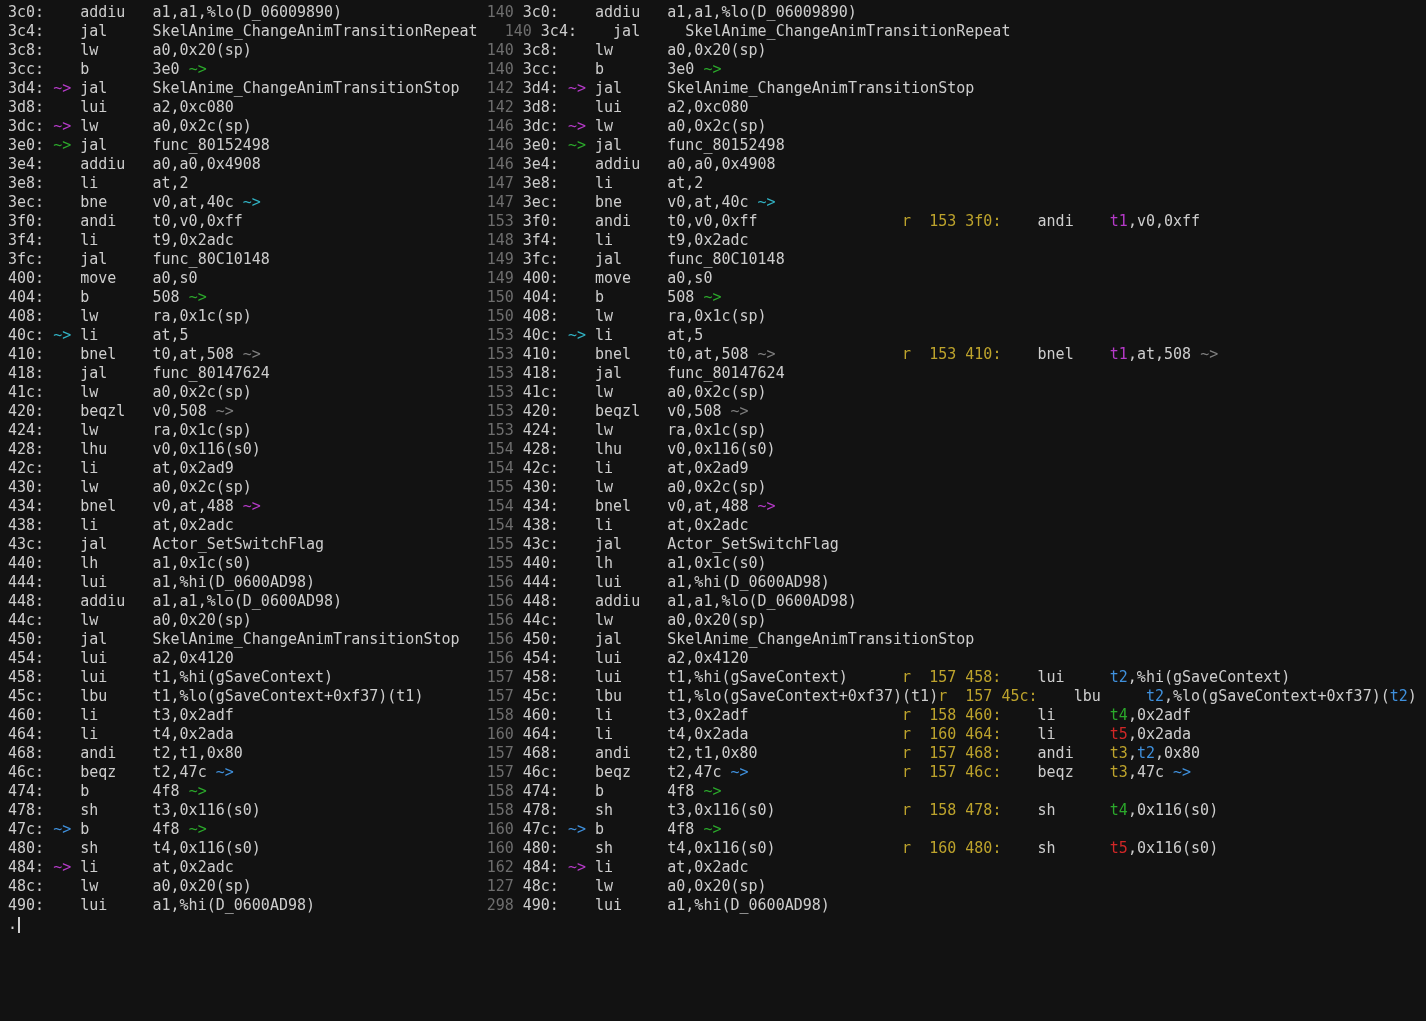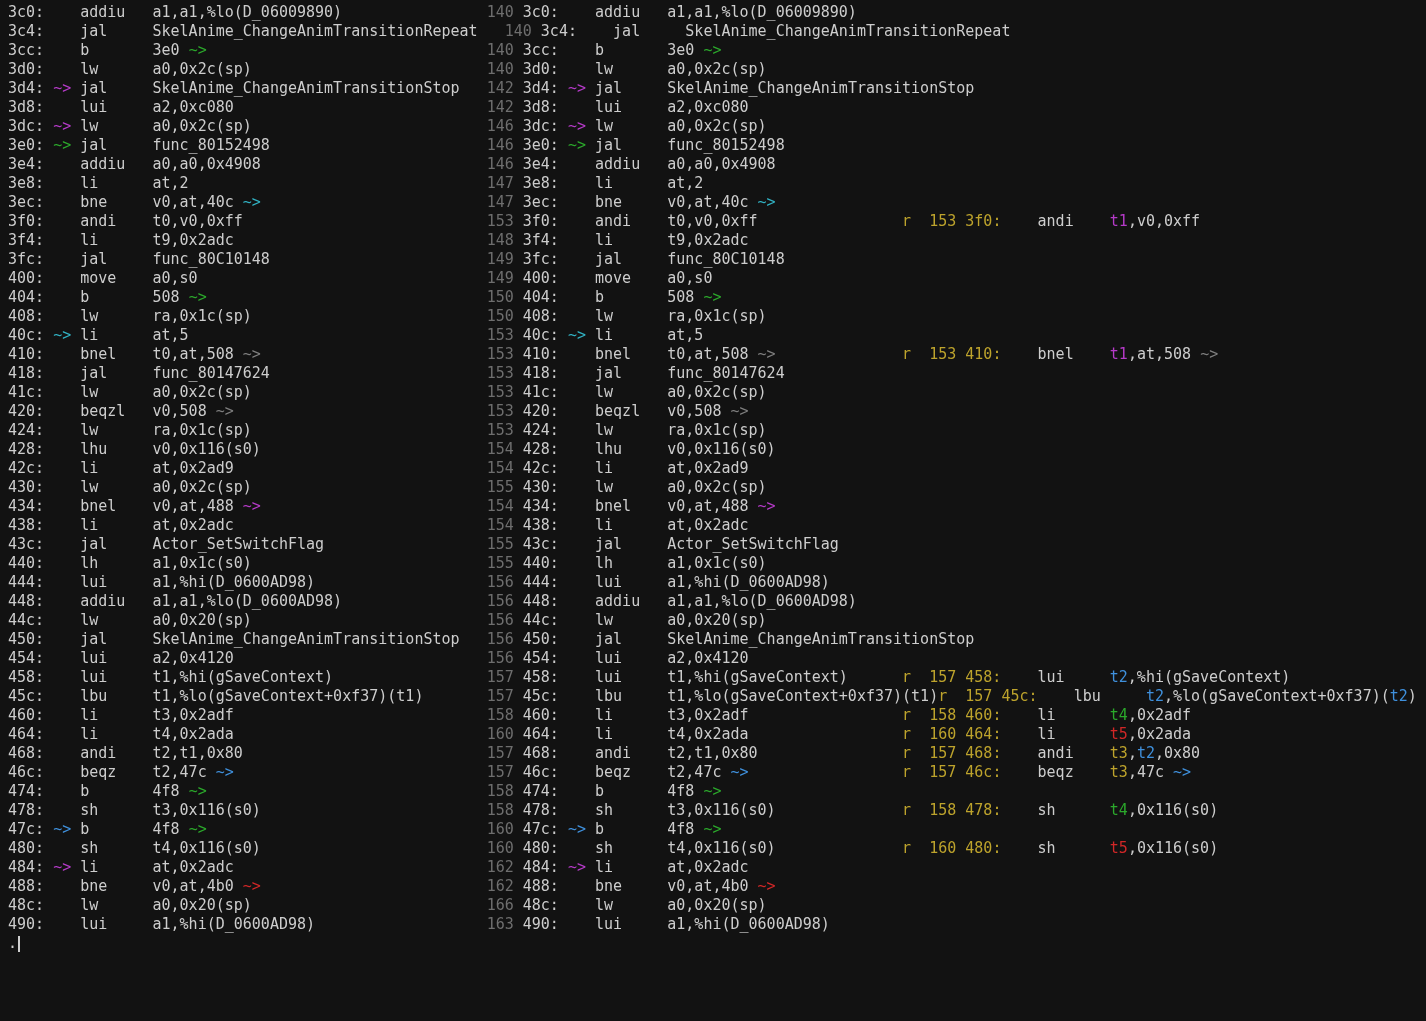--- a/index.html
+++ b/index.html
@@ -21,22 +21,22 @@
     background:#cfcfcf;vertical-align:text-bottom;margin-left:1px;
   }
 </style>
 </head>
 <body>
 
 <div class="terminal">
   <div id="asm-output">
       <div class="row"><span style="color: rgb(205, 205, 205);">3c0:    addiu   a1,a1,%lo(D_06009890)</span><span>                </span><span style="color: rgb(110, 110, 110);">140</span><span style="color: rgb(205, 205, 205);"> 3c0:    addiu   a1,a1,%lo(D_06009890)</span></div>
       <div class="row"><span style="color: rgb(205, 205, 205);">3c4:    jal     SkelAnime_ChangeAnimTransitionRepeat</span><span>   </span><span style="color: rgb(110, 110, 110);">140</span><span style="color: rgb(205, 205, 205);"> 3c4:    jal     SkelAnime_ChangeAnimTransitionRepeat</span></div>
+      <div class="row"><span style="color: rgb(205, 205, 205);">3c8:    lw      a0,0x20(sp)</span><span>                          </span><span style="color: rgb(110, 110, 110);">140</span><span style="color: rgb(205, 205, 205);"> 3c8:    lw      a0,0x20(sp)</span></div>
       <div class="row"><span style="color: rgb(205, 205, 205);">3cc:    b       3e0 </span><span style="color: rgb(43, 168, 43);">~&gt;</span><span>                               </span><span style="color: rgb(110, 110, 110);">140</span><span style="color: rgb(205, 205, 205);"> 3cc:    b       3e0 </span><span style="color: rgb(43, 168, 43);">~&gt;</span></div>
-      <div class="row"><span style="color: rgb(205, 205, 205);">3d0:    lw      a0,0x2c(sp)</span><span>                          </span><span style="color: rgb(110, 110, 110);">140</span><span style="color: rgb(205, 205, 205);"> 3d0:    lw      a0,0x2c(sp)</span></div>
       <div class="row"><span style="color: rgb(205, 205, 205);">3d4: </span><span style="color: rgb(181, 58, 200);">~&gt;</span><span style="color: rgb(205, 205, 205);"> jal     SkelAnime_ChangeAnimTransitionStop</span><span>   </span><span style="color: rgb(110, 110, 110);">142</span><span style="color: rgb(205, 205, 205);"> 3d4: </span><span style="color: rgb(181, 58, 200);">~&gt;</span><span style="color: rgb(205, 205, 205);"> jal     SkelAnime_ChangeAnimTransitionStop</span></div>
       <div class="row"><span style="color: rgb(205, 205, 205);">3d8:    lui     a2,0xc080</span><span>                            </span><span style="color: rgb(110, 110, 110);">142</span><span style="color: rgb(205, 205, 205);"> 3d8:    lui     a2,0xc080</span></div>
       <div class="row"><span style="color: rgb(205, 205, 205);">3dc: </span><span style="color: rgb(181, 58, 200);">~&gt;</span><span style="color: rgb(205, 205, 205);"> lw      a0,0x2c(sp)</span><span>                          </span><span style="color: rgb(110, 110, 110);">146</span><span style="color: rgb(205, 205, 205);"> 3dc: </span><span style="color: rgb(181, 58, 200);">~&gt;</span><span style="color: rgb(205, 205, 205);"> lw      a0,0x2c(sp)</span></div>
       <div class="row"><span style="color: rgb(205, 205, 205);">3e0: </span><span style="color: rgb(43, 168, 43);">~&gt;</span><span style="color: rgb(205, 205, 205);"> jal     func_80152498</span><span>                        </span><span style="color: rgb(110, 110, 110);">146</span><span style="color: rgb(205, 205, 205);"> 3e0: </span><span style="color: rgb(43, 168, 43);">~&gt;</span><span style="color: rgb(205, 205, 205);"> jal     func_80152498</span></div>
       <div class="row"><span style="color: rgb(205, 205, 205);">3e4:    addiu   a0,a0,0x4908</span><span>                         </span><span style="color: rgb(110, 110, 110);">146</span><span style="color: rgb(205, 205, 205);"> 3e4:    addiu   a0,a0,0x4908</span></div>
       <div class="row"><span style="color: rgb(205, 205, 205);">3e8:    li      at,2</span><span>                                 </span><span style="color: rgb(110, 110, 110);">147</span><span style="color: rgb(205, 205, 205);"> 3e8:    li      at,2</span></div>
       <div class="row"><span style="color: rgb(205, 205, 205);">3ec:    bne     v0,at,40c </span><span style="color: rgb(49, 177, 194);">~&gt;</span><span>                         </span><span style="color: rgb(110, 110, 110);">147</span><span style="color: rgb(205, 205, 205);"> 3ec:    bne     v0,at,40c </span><span style="color: rgb(49, 177, 194);">~&gt;</span></div>
       <div class="row"><span style="color: rgb(205, 205, 205);">3f0:    andi    t0,v0,0xff</span><span>                           </span><span style="color: rgb(110, 110, 110);">153</span><span style="color: rgb(205, 205, 205);"> 3f0:    andi    t0,v0,0xff</span><span>                </span><span style="color: rgb(189, 163, 44);">r  153 3f0:</span><span style="color: rgb(205, 205, 205);">    andi    </span><span style="color: rgb(181, 58, 200);">t1</span><span style="color: rgb(205, 205, 205);">,v0,0xff</span></div>
       <div class="row"><span style="color: rgb(205, 205, 205);">3f4:    li      t9,0x2adc</span><span>                            </span><span style="color: rgb(110, 110, 110);">148</span><span style="color: rgb(205, 205, 205);"> 3f4:    li      t9,0x2adc</span></div>
       <div class="row"><span style="color: rgb(205, 205, 205);">3fc:    jal     func_80C10148</span><span>                        </span><span style="color: rgb(110, 110, 110);">149</span><span style="color: rgb(205, 205, 205);"> 3fc:    jal     func_80C10148</span></div>
@@ -65,18 +65,17 @@
       <div class="row"><span style="color: rgb(205, 205, 205);">45c:    lbu     t1,%lo(gSaveContext+0xf37)(t1)</span><span>       </span><span style="color: rgb(110, 110, 110);">157</span><span style="color: rgb(205, 205, 205);"> 45c:    lbu     t1,%lo(gSaveContext+0xf37)(t1)</span><span style="color: rgb(189, 163, 44);">r  157 45c:</span><span style="color: rgb(205, 205, 205);">    lbu     </span><span style="color: rgb(63, 144, 220);">t2</span><span style="color: rgb(205, 205, 205);">,%lo(gSaveContext+0xf37)(</span><span style="color: rgb(63, 144, 220);">t2</span><span style="color: rgb(205, 205, 205);">)</span></div>
       <div class="row"><span style="color: rgb(205, 205, 205);">460:    li      t3,0x2adf</span><span>                            </span><span style="color: rgb(110, 110, 110);">158</span><span style="color: rgb(205, 205, 205);"> 460:    li      t3,0x2adf</span><span>                 </span><span style="color: rgb(189, 163, 44);">r  158 460:</span><span style="color: rgb(205, 205, 205);">    li      </span><span style="color: rgb(43, 168, 43);">t4</span><span style="color: rgb(205, 205, 205);">,0x2adf</span></div>
       <div class="row"><span style="color: rgb(205, 205, 205);">464:    li      t4,0x2ada</span><span>                            </span><span style="color: rgb(110, 110, 110);">160</span><span style="color: rgb(205, 205, 205);"> 464:    li      t4,0x2ada</span><span>                 </span><span style="color: rgb(189, 163, 44);">r  160 464:</span><span style="color: rgb(205, 205, 205);">    li      </span><span style="color: rgb(209, 39, 39);">t5</span><span style="color: rgb(205, 205, 205);">,0x2ada</span></div>
       <div class="row"><span style="color: rgb(205, 205, 205);">468:    andi    t2,t1,0x80</span><span>                           </span><span style="color: rgb(110, 110, 110);">157</span><span style="color: rgb(205, 205, 205);"> 468:    andi    t2,t1,0x80</span><span>                </span><span style="color: rgb(189, 163, 44);">r  157 468:</span><span style="color: rgb(205, 205, 205);">    andi    </span><span style="color: rgb(189, 163, 44);">t3</span><span style="color: rgb(205, 205, 205);">,</span><span style="color: rgb(63, 144, 220);">t2</span><span style="color: rgb(205, 205, 205);">,0x80</span></div>
       <div class="row"><span style="color: rgb(205, 205, 205);">46c:    beqz    t2,47c </span><span style="color: rgb(63, 144, 220);">~&gt;</span><span>                            </span><span style="color: rgb(110, 110, 110);">157</span><span style="color: rgb(205, 205, 205);"> 46c:    beqz    t2,47c </span><span style="color: rgb(63, 144, 220);">~&gt;</span><span>                 </span><span style="color: rgb(189, 163, 44);">r  157 46c:</span><span style="color: rgb(205, 205, 205);">    beqz    </span><span style="color: rgb(189, 163, 44);">t3</span><span style="color: rgb(205, 205, 205);">,47c </span><span style="color: rgb(63, 144, 220);">~&gt;</span></div>
       <div class="row"><span style="color: rgb(205, 205, 205);">474:    b       4f8 </span><span style="color: rgb(43, 168, 43);">~&gt;</span><span>                               </span><span style="color: rgb(110, 110, 110);">158</span><span style="color: rgb(205, 205, 205);"> 474:    b       4f8 </span><span style="color: rgb(43, 168, 43);">~&gt;</span></div>
       <div class="row"><span style="color: rgb(205, 205, 205);">478:    sh      t3,0x116(s0)</span><span>                         </span><span style="color: rgb(110, 110, 110);">158</span><span style="color: rgb(205, 205, 205);"> 478:    sh      t3,0x116(s0)</span><span>              </span><span style="color: rgb(189, 163, 44);">r  158 478:</span><span style="color: rgb(205, 205, 205);">    sh      </span><span style="color: rgb(43, 168, 43);">t4</span><span style="color: rgb(205, 205, 205);">,0x116(s0)</span></div>
       <div class="row"><span style="color: rgb(205, 205, 205);">47c: </span><span style="color: rgb(63, 144, 220);">~&gt;</span><span style="color: rgb(205, 205, 205);"> b       4f8 </span><span style="color: rgb(43, 168, 43);">~&gt;</span><span>                               </span><span style="color: rgb(110, 110, 110);">160</span><span style="color: rgb(205, 205, 205);"> 47c: </span><span style="color: rgb(63, 144, 220);">~&gt;</span><span style="color: rgb(205, 205, 205);"> b       4f8 </span><span style="color: rgb(43, 168, 43);">~&gt;</span></div>
       <div class="row"><span style="color: rgb(205, 205, 205);">480:    sh      t4,0x116(s0)</span><span>                         </span><span style="color: rgb(110, 110, 110);">160</span><span style="color: rgb(205, 205, 205);"> 480:    sh      t4,0x116(s0)</span><span>              </span><span style="color: rgb(189, 163, 44);">r  160 480:</span><span style="color: rgb(205, 205, 205);">    sh      </span><span style="color: rgb(209, 39, 39);">t5</span><span style="color: rgb(205, 205, 205);">,0x116(s0)</span></div>
       <div class="row"><span style="color: rgb(205, 205, 205);">484: </span><span style="color: rgb(181, 58, 200);">~&gt;</span><span style="color: rgb(205, 205, 205);"> li      at,0x2adc</span><span>                            </span><span style="color: rgb(110, 110, 110);">162</span><span style="color: rgb(205, 205, 205);"> 484: </span><span style="color: rgb(181, 58, 200);">~&gt;</span><span style="color: rgb(205, 205, 205);"> li      at,0x2adc</span></div>
-      <div class="row"><span style="color: rgb(205, 205, 205);">488:    bne     v0,at,4b0 </span><span style="color: rgb(209, 39, 39);">~&gt;</span><span>                         </span><span style="color: rgb(110, 110, 110);">162</span><span style="color: rgb(205, 205, 205);"> 488:    bne     v0,at,4b0 </span><span style="color: rgb(209, 39, 39);">~&gt;</span></div>
-      <div class="row"><span style="color: rgb(205, 205, 205);">48c:    lw      a0,0x20(sp)</span><span>                          </span><span style="color: rgb(110, 110, 110);">166</span><span style="color: rgb(205, 205, 205);"> 48c:    lw      a0,0x20(sp)</span></div>
-      <div class="row"><span style="color: rgb(205, 205, 205);">490:    lui     a1,%hi(D_0600AD98)</span><span>                   </span><span style="color: rgb(110, 110, 110);">163</span><span style="color: rgb(205, 205, 205);"> 490:    lui     a1,%hi(D_0600AD98)</span></div>
+      <div class="row"><span style="color: rgb(205, 205, 205);">48c:    lw      a0,0x20(sp)</span><span>                          </span><span style="color: rgb(110, 110, 110);">127</span><span style="color: rgb(205, 205, 205);"> 48c:    lw      a0,0x20(sp)</span></div>
+      <div class="row"><span style="color: rgb(205, 205, 205);">490:    lui     a1,%hi(D_0600AD98)</span><span>                   </span><span style="color: rgb(110, 110, 110);">298</span><span style="color: rgb(205, 205, 205);"> 490:    lui     a1,%hi(D_0600AD98)</span></div>
     </div>
   <div class="row"><span>.</span><span class="cursor-bar"></span></div>
 </div>
 
 </body></html>

